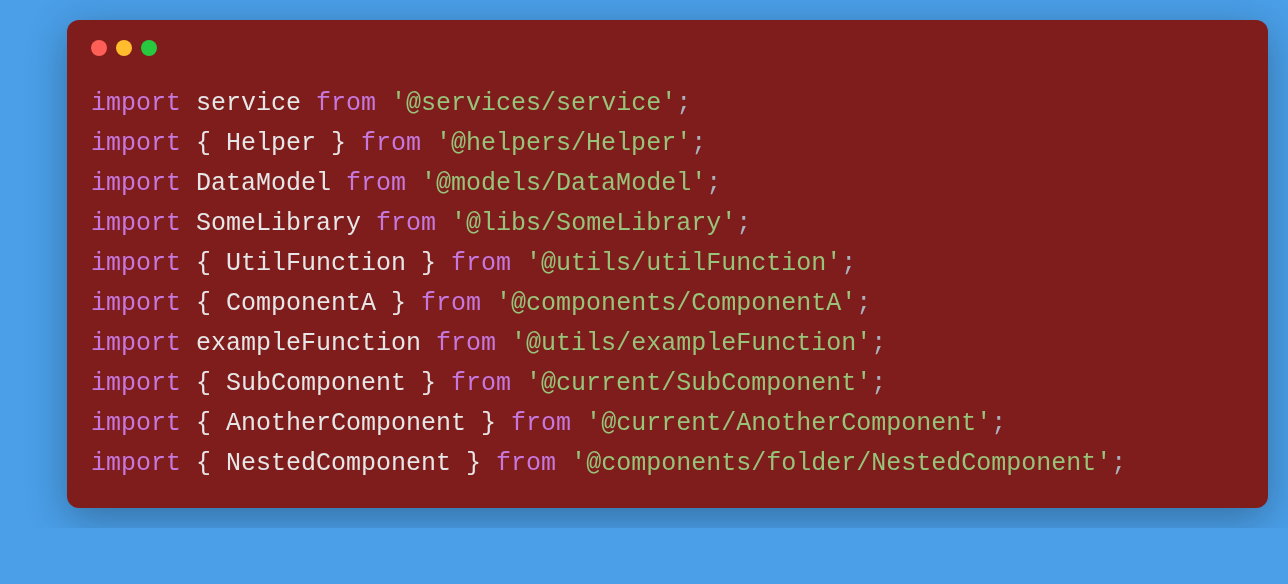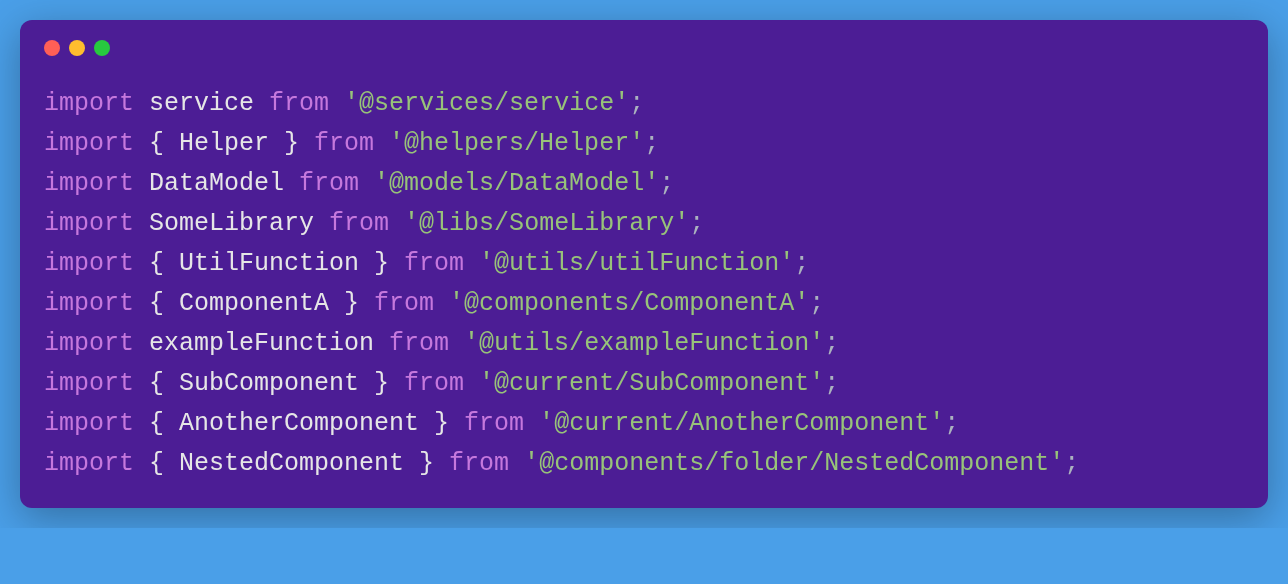--- a/index.html
+++ b/index.html
@@ -5,25 +5,26 @@
     * { margin: 0; padding: 0; box-sizing: border-box; }
     body {
       background: #4a9fe8;
       padding: 20px;
       font-family: 'SF Mono', 'Monaco', 'Consolas', 'Courier New', monospace;
       display: flex;
       justify-content: center;
       align-items: flex-start;
     }
     .window {
-      background: #4c1d95;
+      background: #7f1d1d;
       border-radius: 12px;
       width: 1248px;
       padding: 20px 24px 24px 24px;
       box-shadow: 0 10px 40px rgba(0,0,0,0.3);
+      margin-left: 47px;
     }
     .traffic-lights {
       display: flex;
       gap: 9px;
       margin-bottom: 28px;
     }
     .traffic-light {
       width: 16px;
       height: 16px;
       border-radius: 50%;

